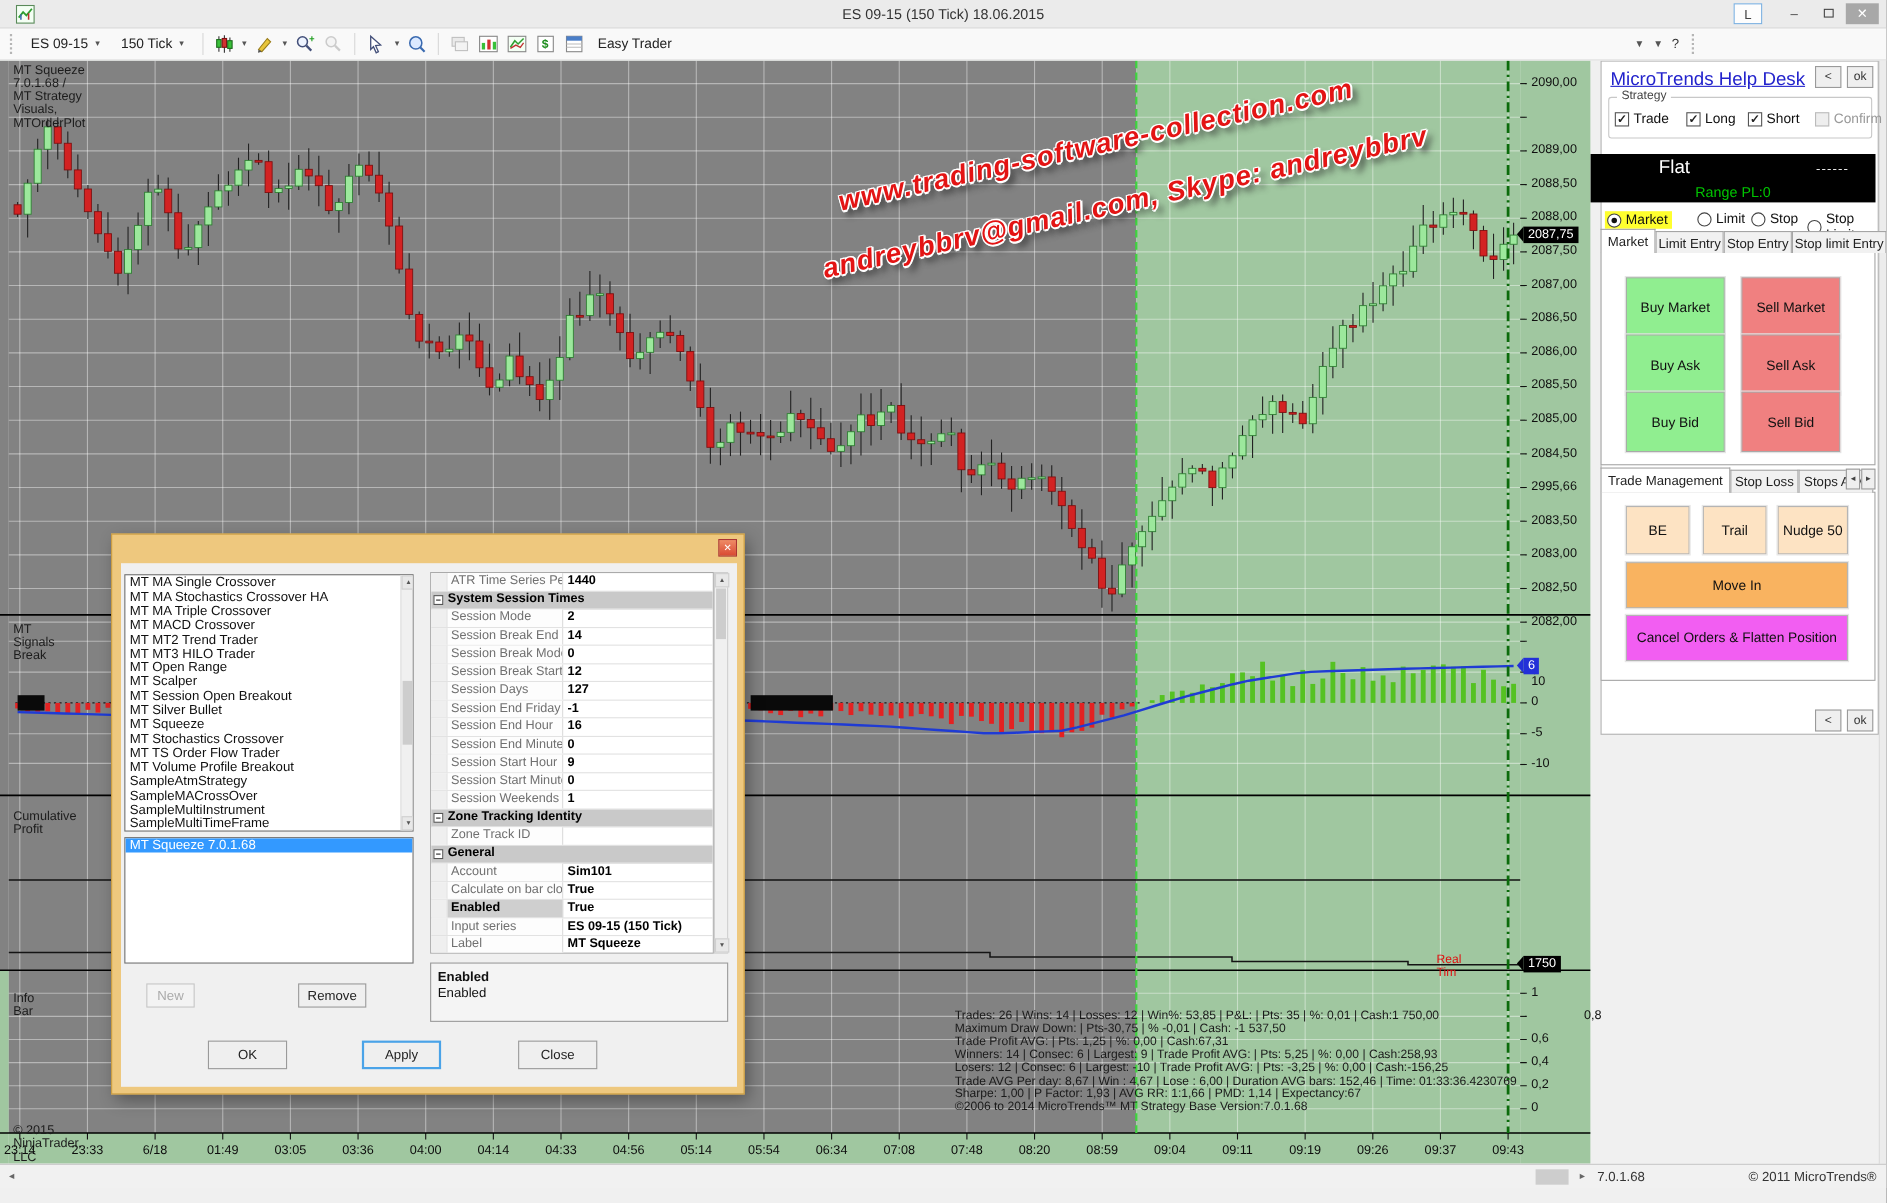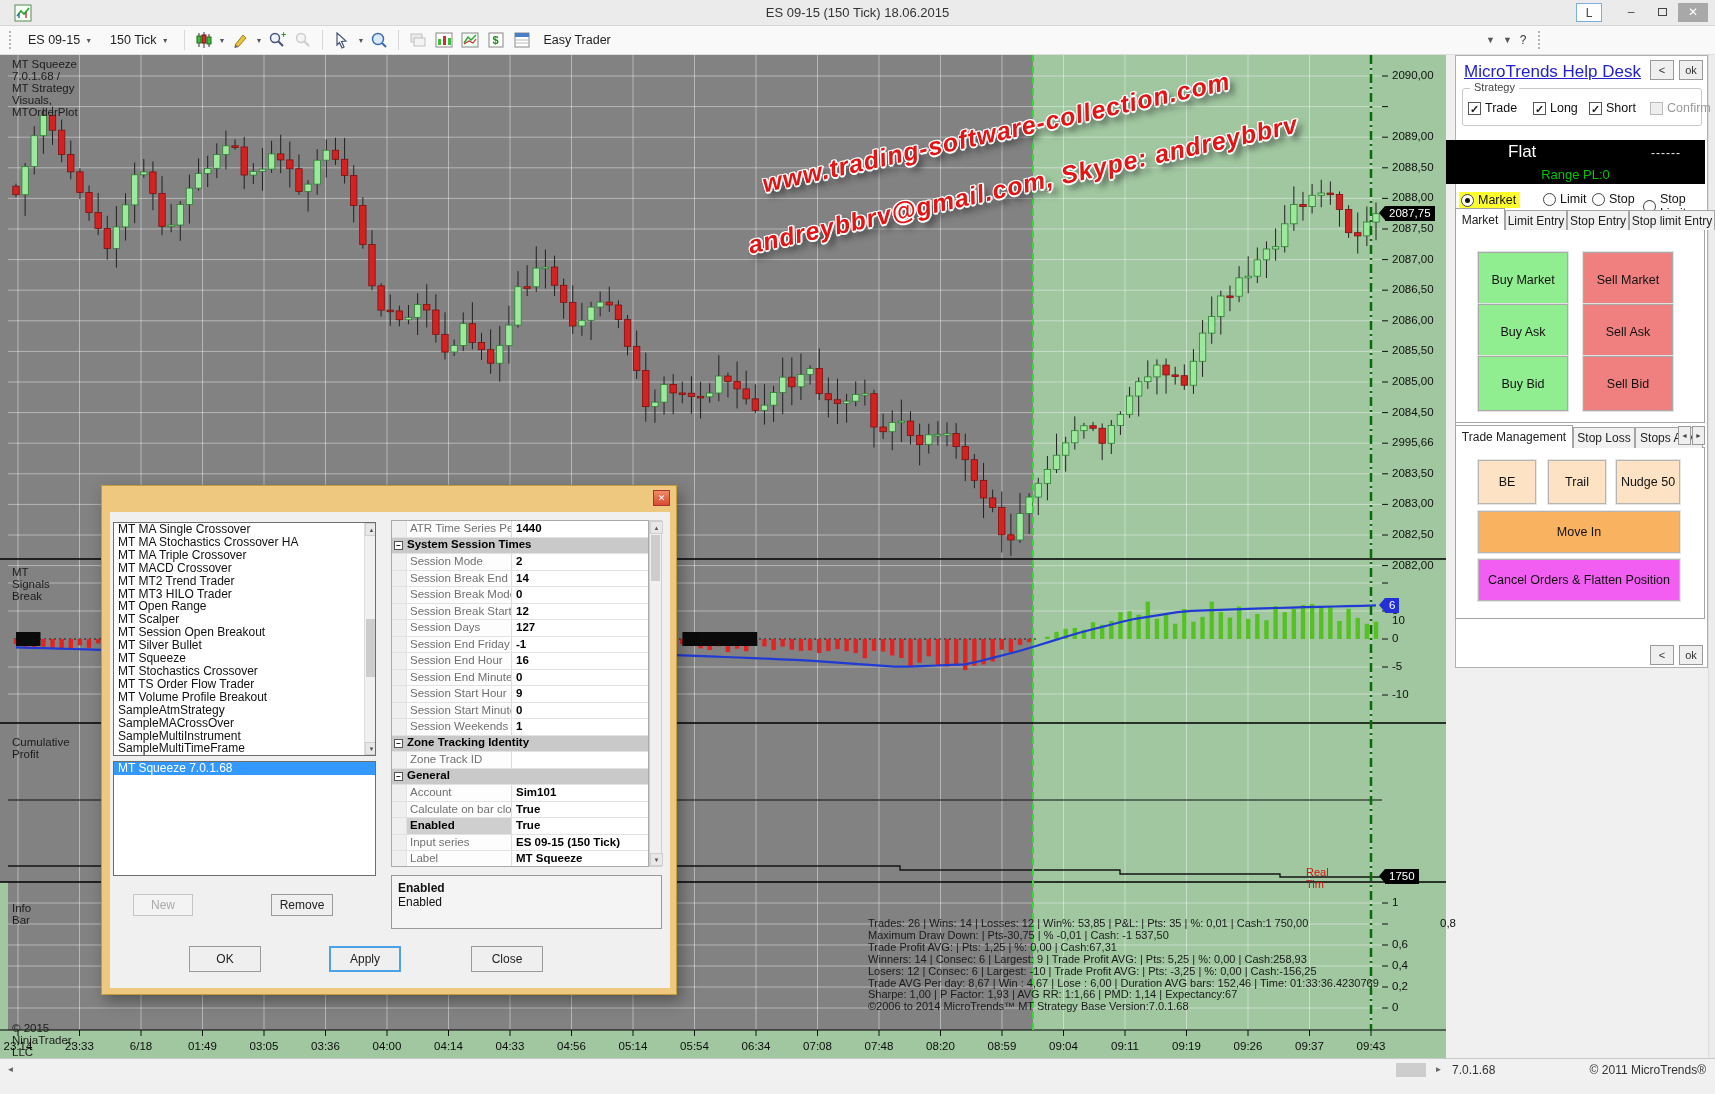--- a/index.html
+++ b/index.html
@@ -45,21 +45,21 @@
 #dlg-client{left:8px;top:26px;width:560px;height:476px;background:#f0f0f0}
 .listbox{background:#fff;border:1px solid #6e6e6e;overflow:hidden}
 #avail-list{left:3px;top:10px;width:263px;height:234px}
 .li-item{font-size:12px;line-height:12.9px;padding-left:4px;white-space:nowrap}
 #avail-scroll{left:250px;top:0px;width:13px;height:232px;background:#f0f0f0;border-left:1px solid #ddd}
 .sar{position:absolute;left:0;width:13px;height:13px;background:#e8e8e8;border:1px solid #cfcfcf;font-size:6px;text-align:center;line-height:12px;color:#555}
 #conf-list{left:3px;top:249px;width:263px;height:115px}
 .li-sel{background:#3399ff;color:#fff}
 .dbtn{position:absolute;background:#efefef;border:1px solid #9a9a9a;font-size:12px;text-align:center;color:#222}
 .dbtn.disabled{color:#aaa;border-color:#c5c5c5;background:#f3f3f3}
-#btn-new{left:23px;top:382px;width:60px;height:22px;line-height:21px}
+#btn-new{left:23px;top:382px;width:44px;height:22px;line-height:21px}
 #btn-remove{left:161px;top:382px;width:62px;height:22px;line-height:21px}
 #btn-ok{left:79px;top:434px;width:72px;height:26px;line-height:25px}
 #btn-apply{left:219px;top:434px;width:72px;height:26px;line-height:23px;border:2px solid #4aa3e8}
 #btn-close2{left:361px;top:434px;width:72px;height:26px;line-height:25px}
 #prop-grid{left:281px;top:8px;width:258px;height:347px;background:#fff;border:1px solid #aaa;overflow:hidden}
 .prow{display:flex;height:16.5px;font-size:11.5px;border-bottom:1px solid #e2e2e2}
 .pgut{width:15px;background:#efefef;border-right:1px solid #e2e2e2;flex:none}
 .pkey{width:105px;flex:none;background:#fdfdfd;color:#707070;padding:1px 0 0 3px;border-right:1px solid #dcdcdc;white-space:nowrap;overflow:hidden}
 .pval{flex:1;color:#000;font-weight:bold;padding:1px 0 0 4px;white-space:nowrap;overflow:hidden}
 .prow.group{background:#c9c9c9;font-weight:bold;color:#000}

